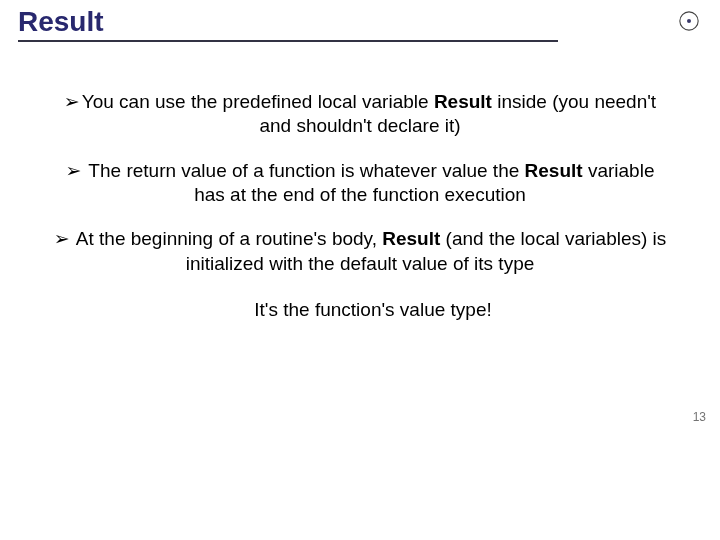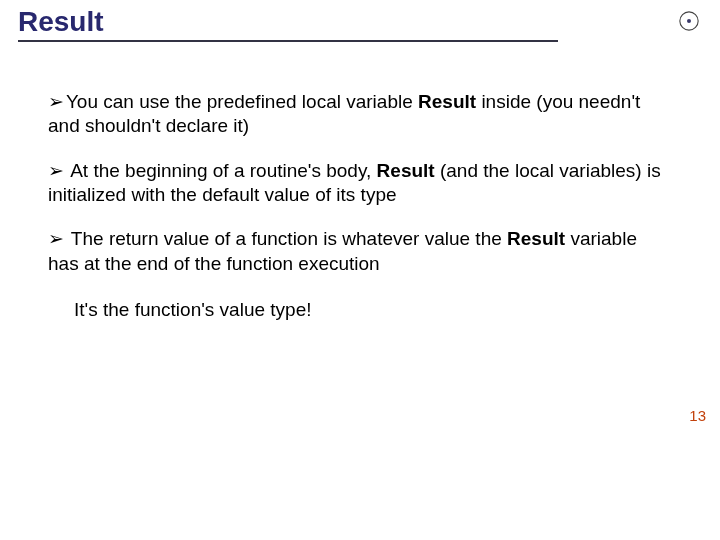--- a/index.html
+++ b/index.html
@@ -35,42 +35,43 @@
     top: 10px;
     right: 20px;
     width: 22px;
     height: 22px;
   }
   .logo svg { width: 22px; height: 22px; }
   .body {
     padding: 48px 48px 0 48px;
     font-size: 19px;
     line-height: 1.28;
+    text-align: center;
   }
   .bullet {
     margin-bottom: 20px;
   }
   .arrow {
     font-family: "Arial", sans-serif;
     font-weight: normal;
     margin-right: 2px;
   }
   .kw {
     font-weight: bold;
   }
   .answer {
     padding-left: 26px;
     margin-top: 22px;
   }
   .pagenum {
     position: absolute;
     bottom: 8px;
     right: 14px;
-    font-size: 15px;
-    color: #c2410c;
+    font-size: 12px;
+    color: #737373;
   }
 </style>
 </head>
 <body>
 
 <div class="slide">
 
   <div class="title-wrap">
     <div class="title">Result</div>
   </div>
@@ -82,25 +83,25 @@
     </svg>
   </div>
 
   <div class="body">
 
     <div class="bullet">
       <span class="arrow">➢</span><span>You can use the predefined local variable </span><span class="kw">Result</span><span> inside (you needn't and shouldn't declare it)</span>
     </div>
 
     <div class="bullet">
-      <span class="arrow">➢</span><span> At the beginning of a routine's body, </span><span class="kw">Result</span><span> (and the local variables) is initialized with the default value of its type</span>
+      <span class="arrow">➢</span><span> The return value of a function is whatever value the </span><span class="kw">Result</span><span> variable has at the end of the function execution</span>
     </div>
 
     <div class="bullet">
-      <span class="arrow">➢</span><span> The return value of a function is whatever value the </span><span class="kw">Result</span><span> variable has at the end of the function execution</span>
+      <span class="arrow">➢</span><span> At the beginning of a routine's body, </span><span class="kw">Result</span><span> (and the local variables) is initialized with the default value of its type</span>
     </div>
 
 
     <div class="answer">It's the function's value type!</div>
 
   </div>
 
   <div class="pagenum">13</div>
 
 </div>

